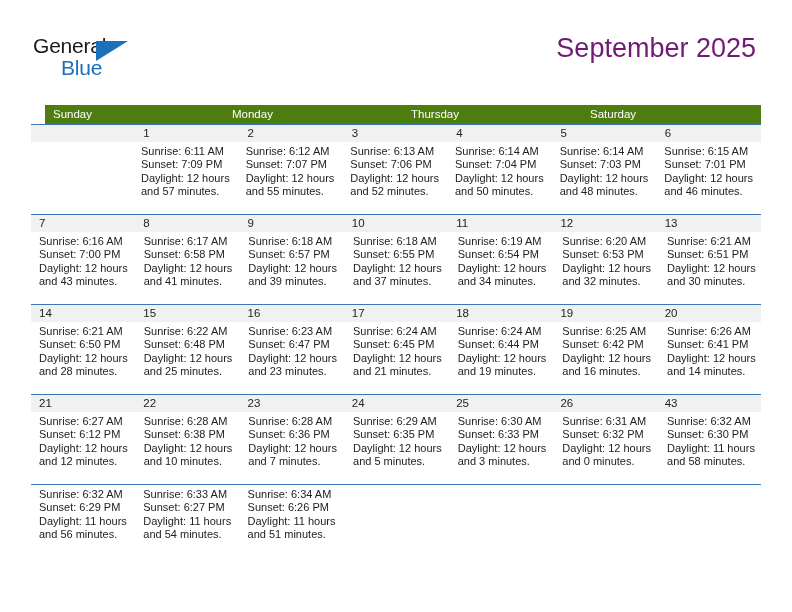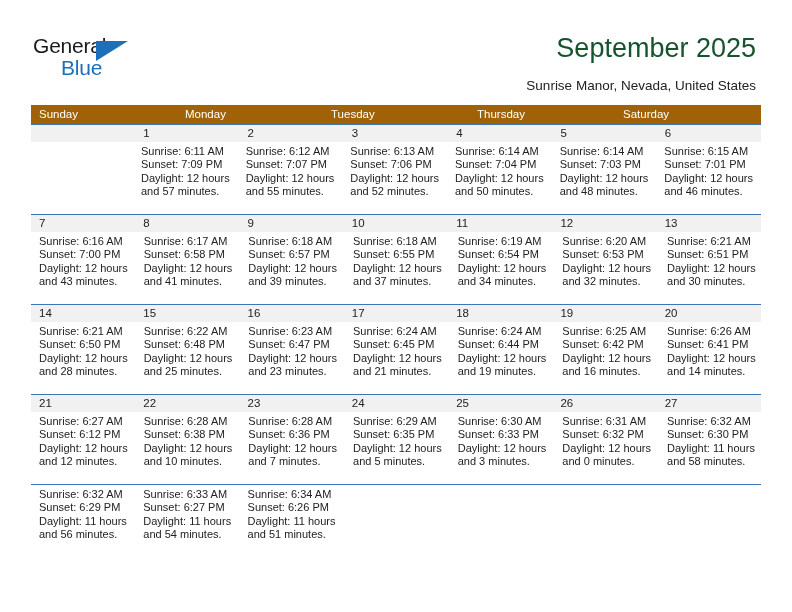--- a/index.html
+++ b/index.html
@@ -62,21 +62,21 @@
     font-size: 21px;
     color: #1c6fba;
     letter-spacing: -0.2px;
     font-family: "Liberation Sans", sans-serif;
   }
   .title {
     position: absolute;
     right: 36px;
     top: 33px;
     font-size: 27px;
-    color: #14532d;
+    color: #701a75;
     text-align: left;
     white-space: nowrap;
     font-weight: normal;
   }
   .subtitle {
     position: absolute;
     right: 36px;
     top: 78px;
     font-size: 13.5px;
     color: #222222;
@@ -86,22 +86,23 @@
 
   
   .calendar {
     position: absolute;
     left: 31px;
     top: 105px;
     width: 730px;
   }
   .weekday-row {
     display: flex;
-    background: #a16207;
+    background: #4d7c0f;
     height: 19px;
+    margin-left: 14px;
   }
   .weekday {
     flex: 1 1 0;
     color: #ffffff;
     font-size: 11.5px;
     line-height: 19px;
     padding-left: 8px;
     box-sizing: border-box;
     white-space: nowrap;
   }
@@ -146,28 +147,26 @@
 
 <div class="page">
 
   <div class="header">
     <div class="logo">
       <span class="logo-general">General</span>
       <span class="logo-triangle"></span>
       <span class="logo-blue">Blue</span>
     </div>
     <div class="title">September 2025</div>
-    <div class="subtitle">Sunrise Manor, Nevada, United States</div>
   </div>
 
   <div class="calendar">
     <div class="weekday-row">
       <div class="weekday">Sunday</div>
       <div class="weekday">Monday</div>
-      <div class="weekday">Tuesday</div>
       <div class="weekday">Thursday</div>
       <div class="weekday">Saturday</div>
     </div>
 
     <div class="week">
       <div class="daynum-row">
         <div class="daynum"></div>
         <div class="daynum">1</div>
         <div class="daynum">2</div>
         <div class="daynum">3</div>
@@ -334,21 +333,21 @@
     </div>
 
     <div class="week">
       <div class="daynum-row">
         <div class="daynum">21</div>
         <div class="daynum">22</div>
         <div class="daynum">23</div>
         <div class="daynum">24</div>
         <div class="daynum">25</div>
         <div class="daynum">26</div>
-        <div class="daynum">27</div>
+        <div class="daynum">43</div>
       </div>
       <div class="detail-row">
         <div class="detail">
           <div class="line">Sunrise: 6:27 AM</div>
           <div class="line">Sunset: 6:12 PM</div>
           <div class="line">Daylight: 12 hours</div>
           <div class="line">and 12 minutes.</div>
         </div>
         <div class="detail">
           <div class="line">Sunrise: 6:28 AM</div>

